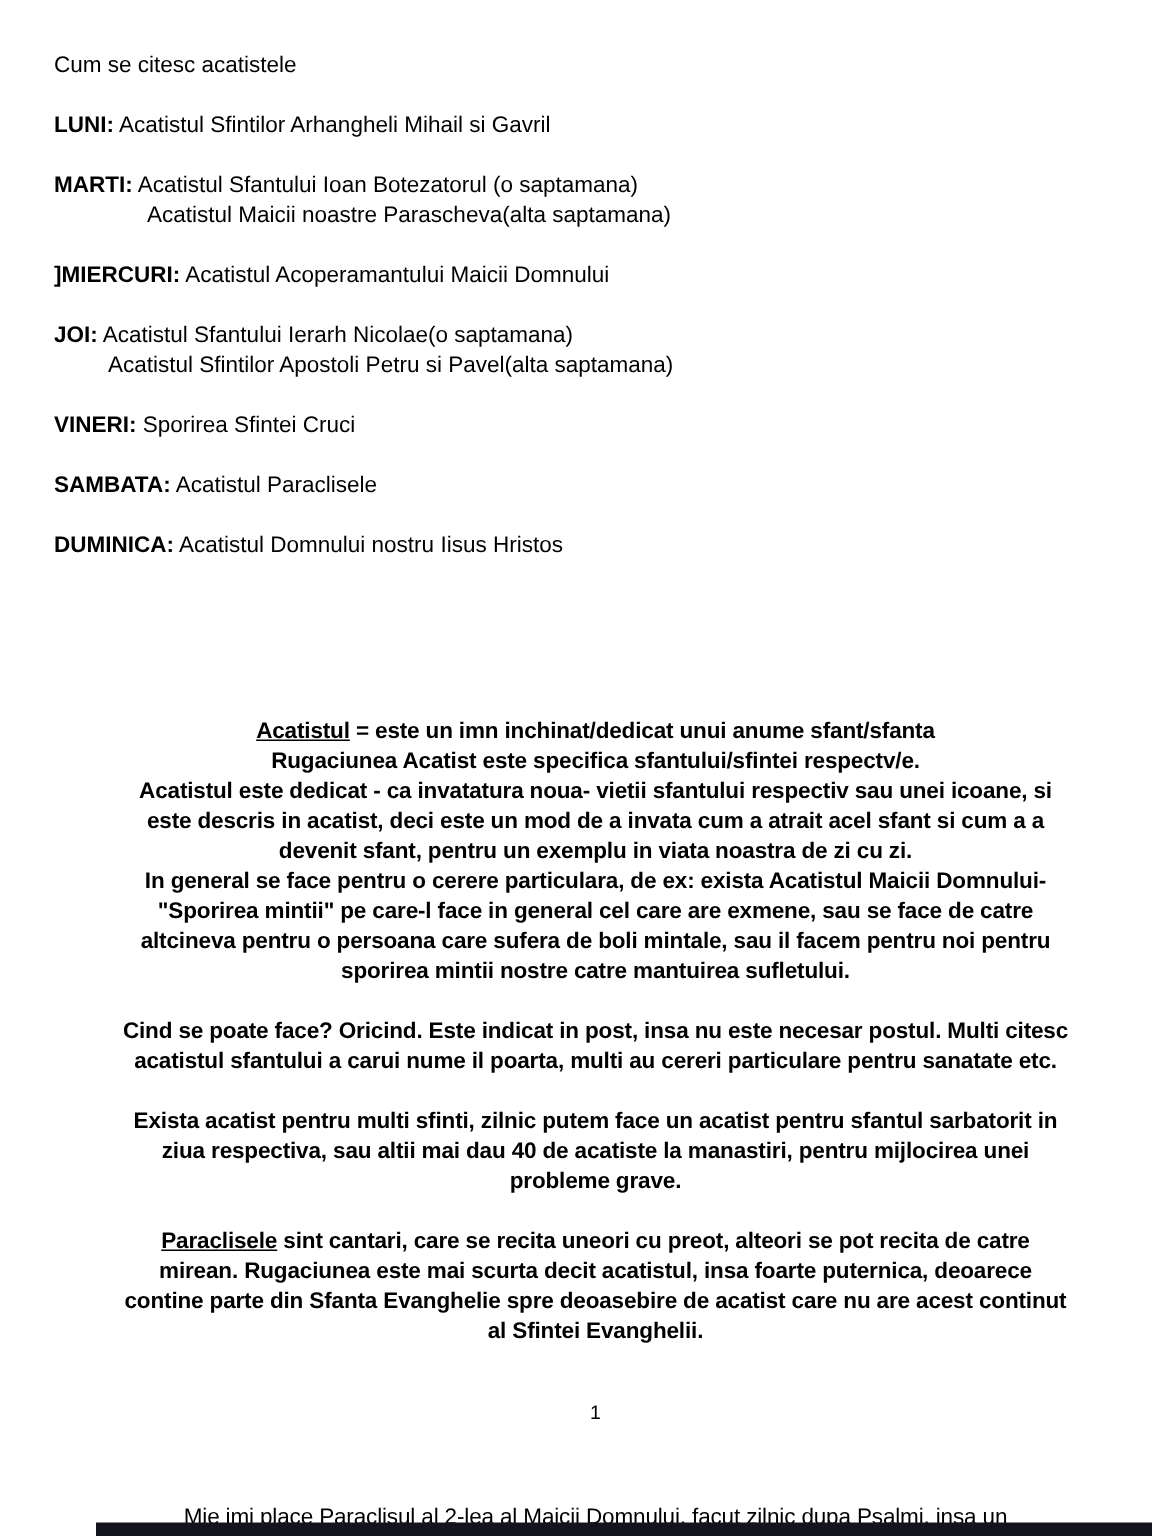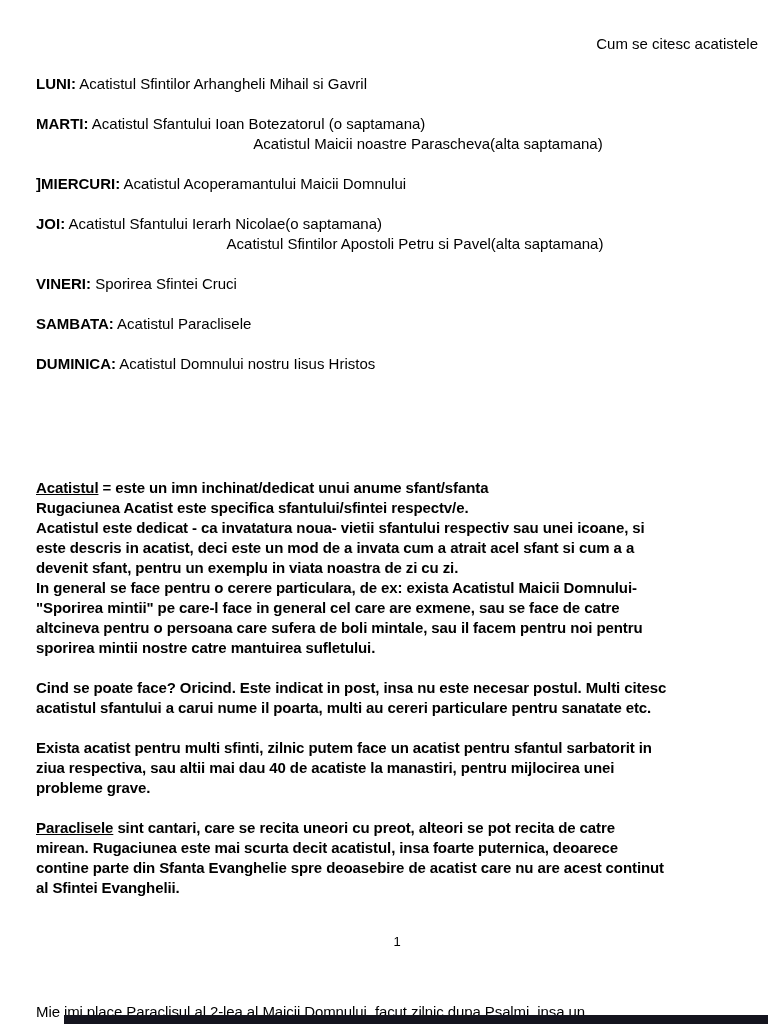--- a/index.html
+++ b/index.html
@@ -10,30 +10,31 @@
     margin: 0 auto;
     position: relative;
     background: #ffffff;
     color: #000000;
     font-family: "Liberation Sans", "DejaVu Sans", sans-serif;
     font-size: 15px;
     line-height: 20px;
     overflow: hidden;
   }
   .content { padding: 34px 10px 0 36px; }
-  .heading { margin-bottom: 20px; font-weight: 400; text-align: right; }
+  .heading { margin-bottom: 20px; font-weight: 400; }
   .sched { margin-bottom: 20px; }
   .day { font-weight: 700; }
-  .sched-text { font-weight: 400; text-align: center; }
+  .sched-text { font-weight: 400; }
   .indent-62 { padding-left: 62px; }
   .indent-36 { padding-left: 36px; }
   .para {
     font-weight: 700;
     white-space: pre-line;
     letter-spacing: -0.1px;
+    text-align: center;
   }
   .para-def { margin-top: 104px; }
   .para-follow { margin-top: 20px; }
   .term { text-decoration: underline; font-weight: 700; }
   .pagenum {
     margin-top: 36px;
     text-align: center;
     font-size: 13px;
     line-height: 16px;
     font-weight: 400;

